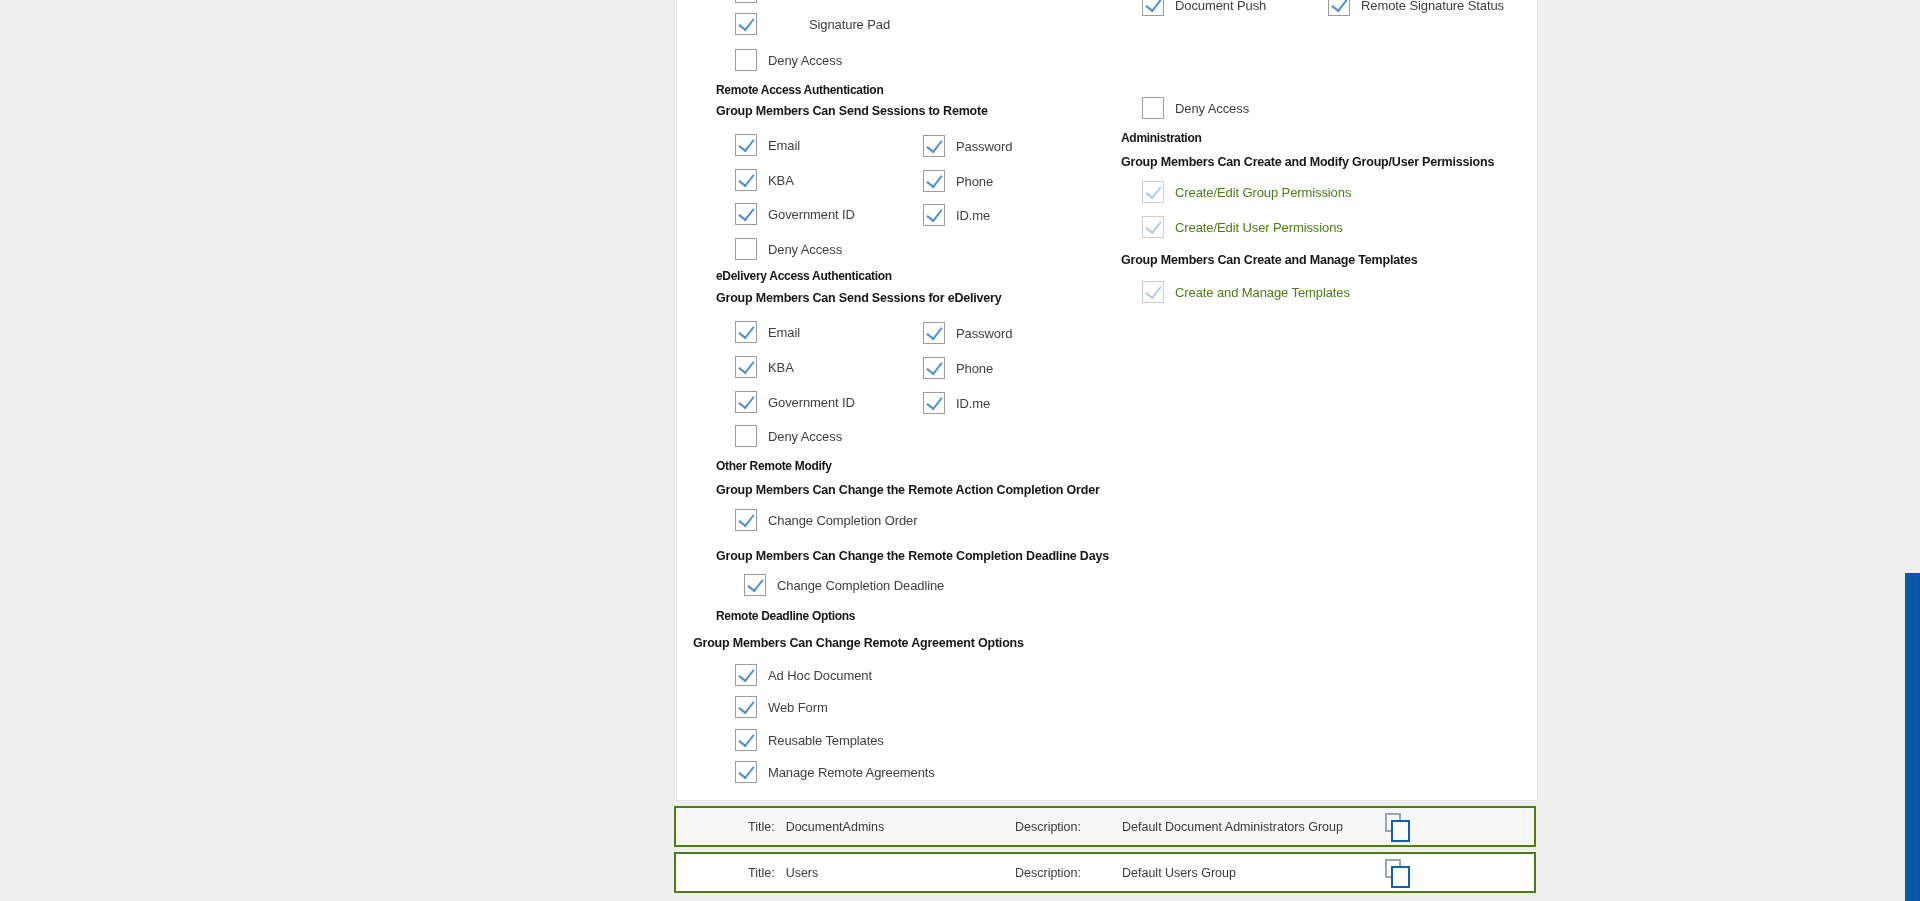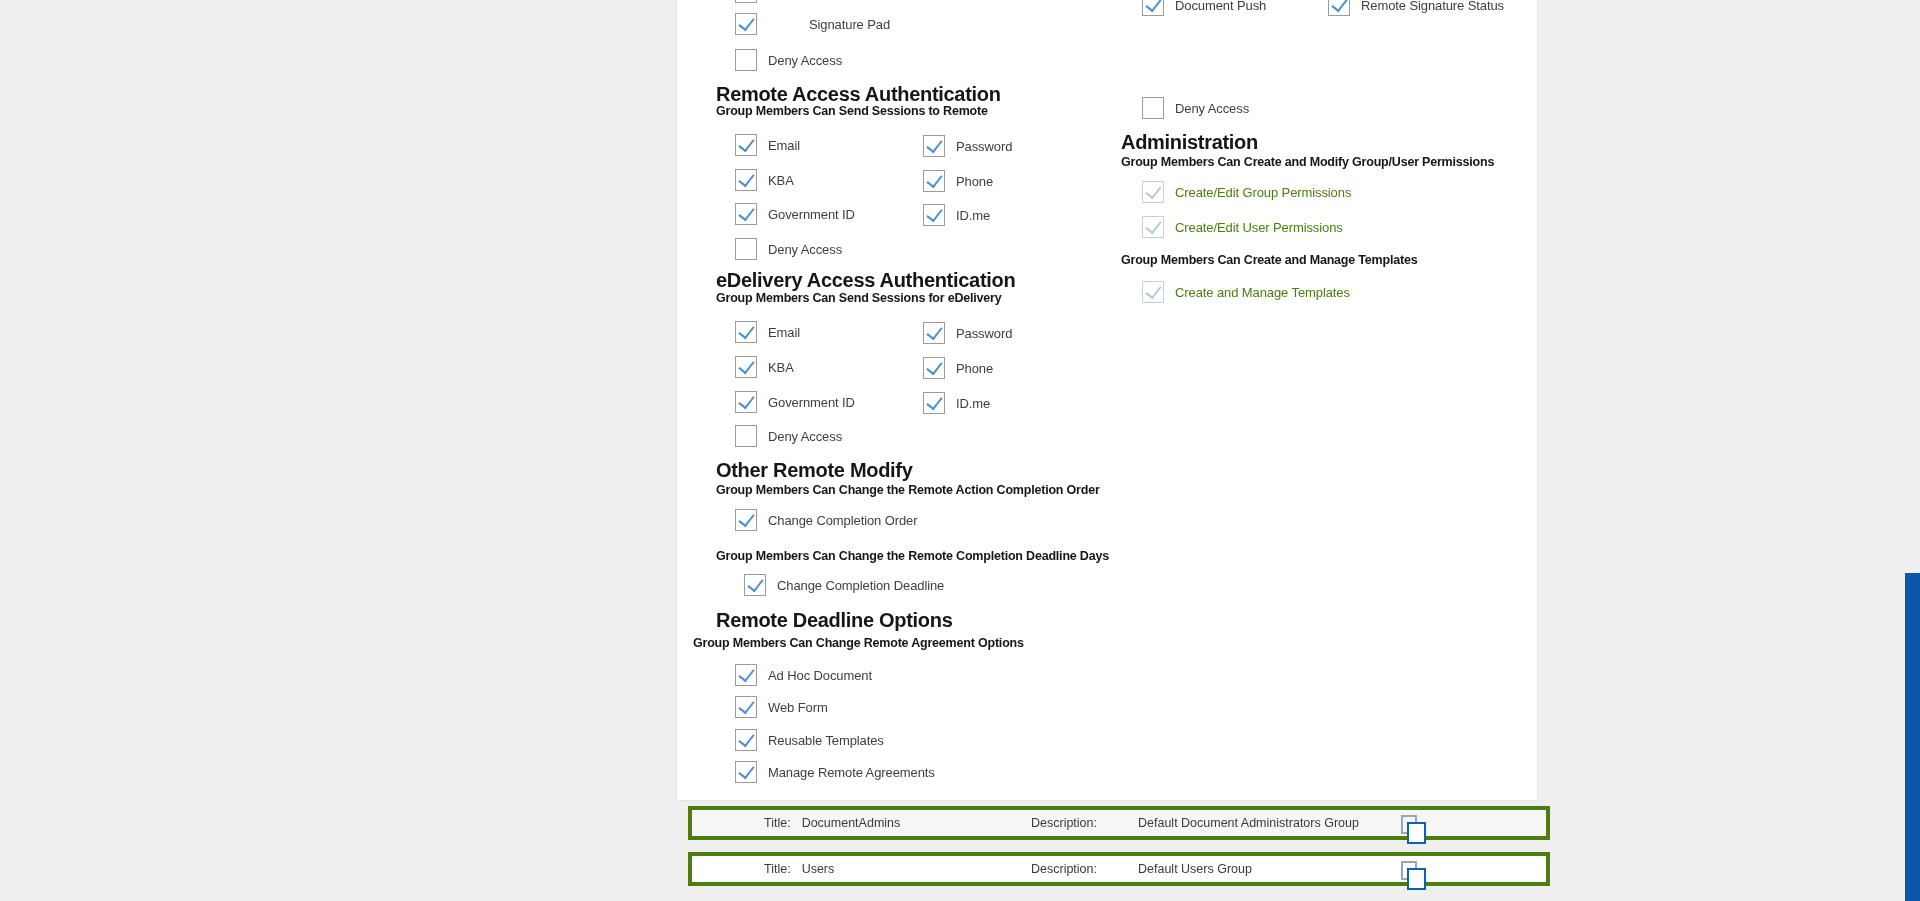--- a/index.html
+++ b/index.html
@@ -8,21 +8,21 @@
     background:#efefef;
     font-family:"Liberation Sans", sans-serif;
     -webkit-font-smoothing:antialiased;
   }
   .page{position:absolute;inset:0;}
   .panel{
     position:absolute;left:676px;top:0;width:862px;height:801px;
     background:#ffffff;border:1px solid #e4e4e4;border-top:none;box-sizing:border-box;
   }
   .h{
-    position:absolute;font-size:20px;font-weight:bold;color:#161616;
+    position:absolute;font-size:12px;font-weight:bold;color:#161616;
     letter-spacing:-0.3px;white-space:nowrap;
   }
   .sh{
     position:absolute;font-size:12.5px;font-weight:bold;color:#161616;
     letter-spacing:-0.2px;white-space:nowrap;
   }
   .cbrow{position:absolute;display:flex;align-items:center;}
   .cbrow.topalign{align-items:flex-start;}
   .cb{
     width:22px;height:22px;background:#fff;border:1px solid #9b9b9b;
@@ -32,22 +32,22 @@
     content:"";position:absolute;left:6px;top:1px;width:7px;height:13px;
     border-right:2px solid #4a90cf;border-bottom:2px solid #4a90cf;
     transform:rotate(38deg);
   }
   .lbl{font-size:13px;color:#3e3e3e;letter-spacing:-0.1px;}
   .lbl.wrap{white-space:normal;width:152px;line-height:19.5px;margin-top:2px;}
   .cbrow.disabled .cb{border-color:#cccccc;}
   .cbrow.disabled .cb.checked::after{border-color:#aecbe8;}
   .cbrow.disabled .lbl{color:#4d7c0f;}
   .grouprow{
-    position:absolute;left:688px;width:862px;height:34px;box-sizing:border-box;
-    background:#ffffff;border:4px solid #4d7c0f;
+    position:absolute;left:674px;width:862px;height:41px;box-sizing:border-box;
+    background:#ffffff;border:2px solid #4d7c0f;
   }
   .grouprow.alt{background:#f6f6f6;}
   .gr-text{
     position:absolute;top:50%;transform:translateY(-50%);
     font-size:12.5px;color:#3a3a3a;white-space:nowrap;display:flex;
   }
   .gr-title{left:72px;}
   .gr-title .val{margin-left:11px;}
   .gr-desc{left:339px;gap:36px;}
   .gr-desc .val{margin-left:5px;}

